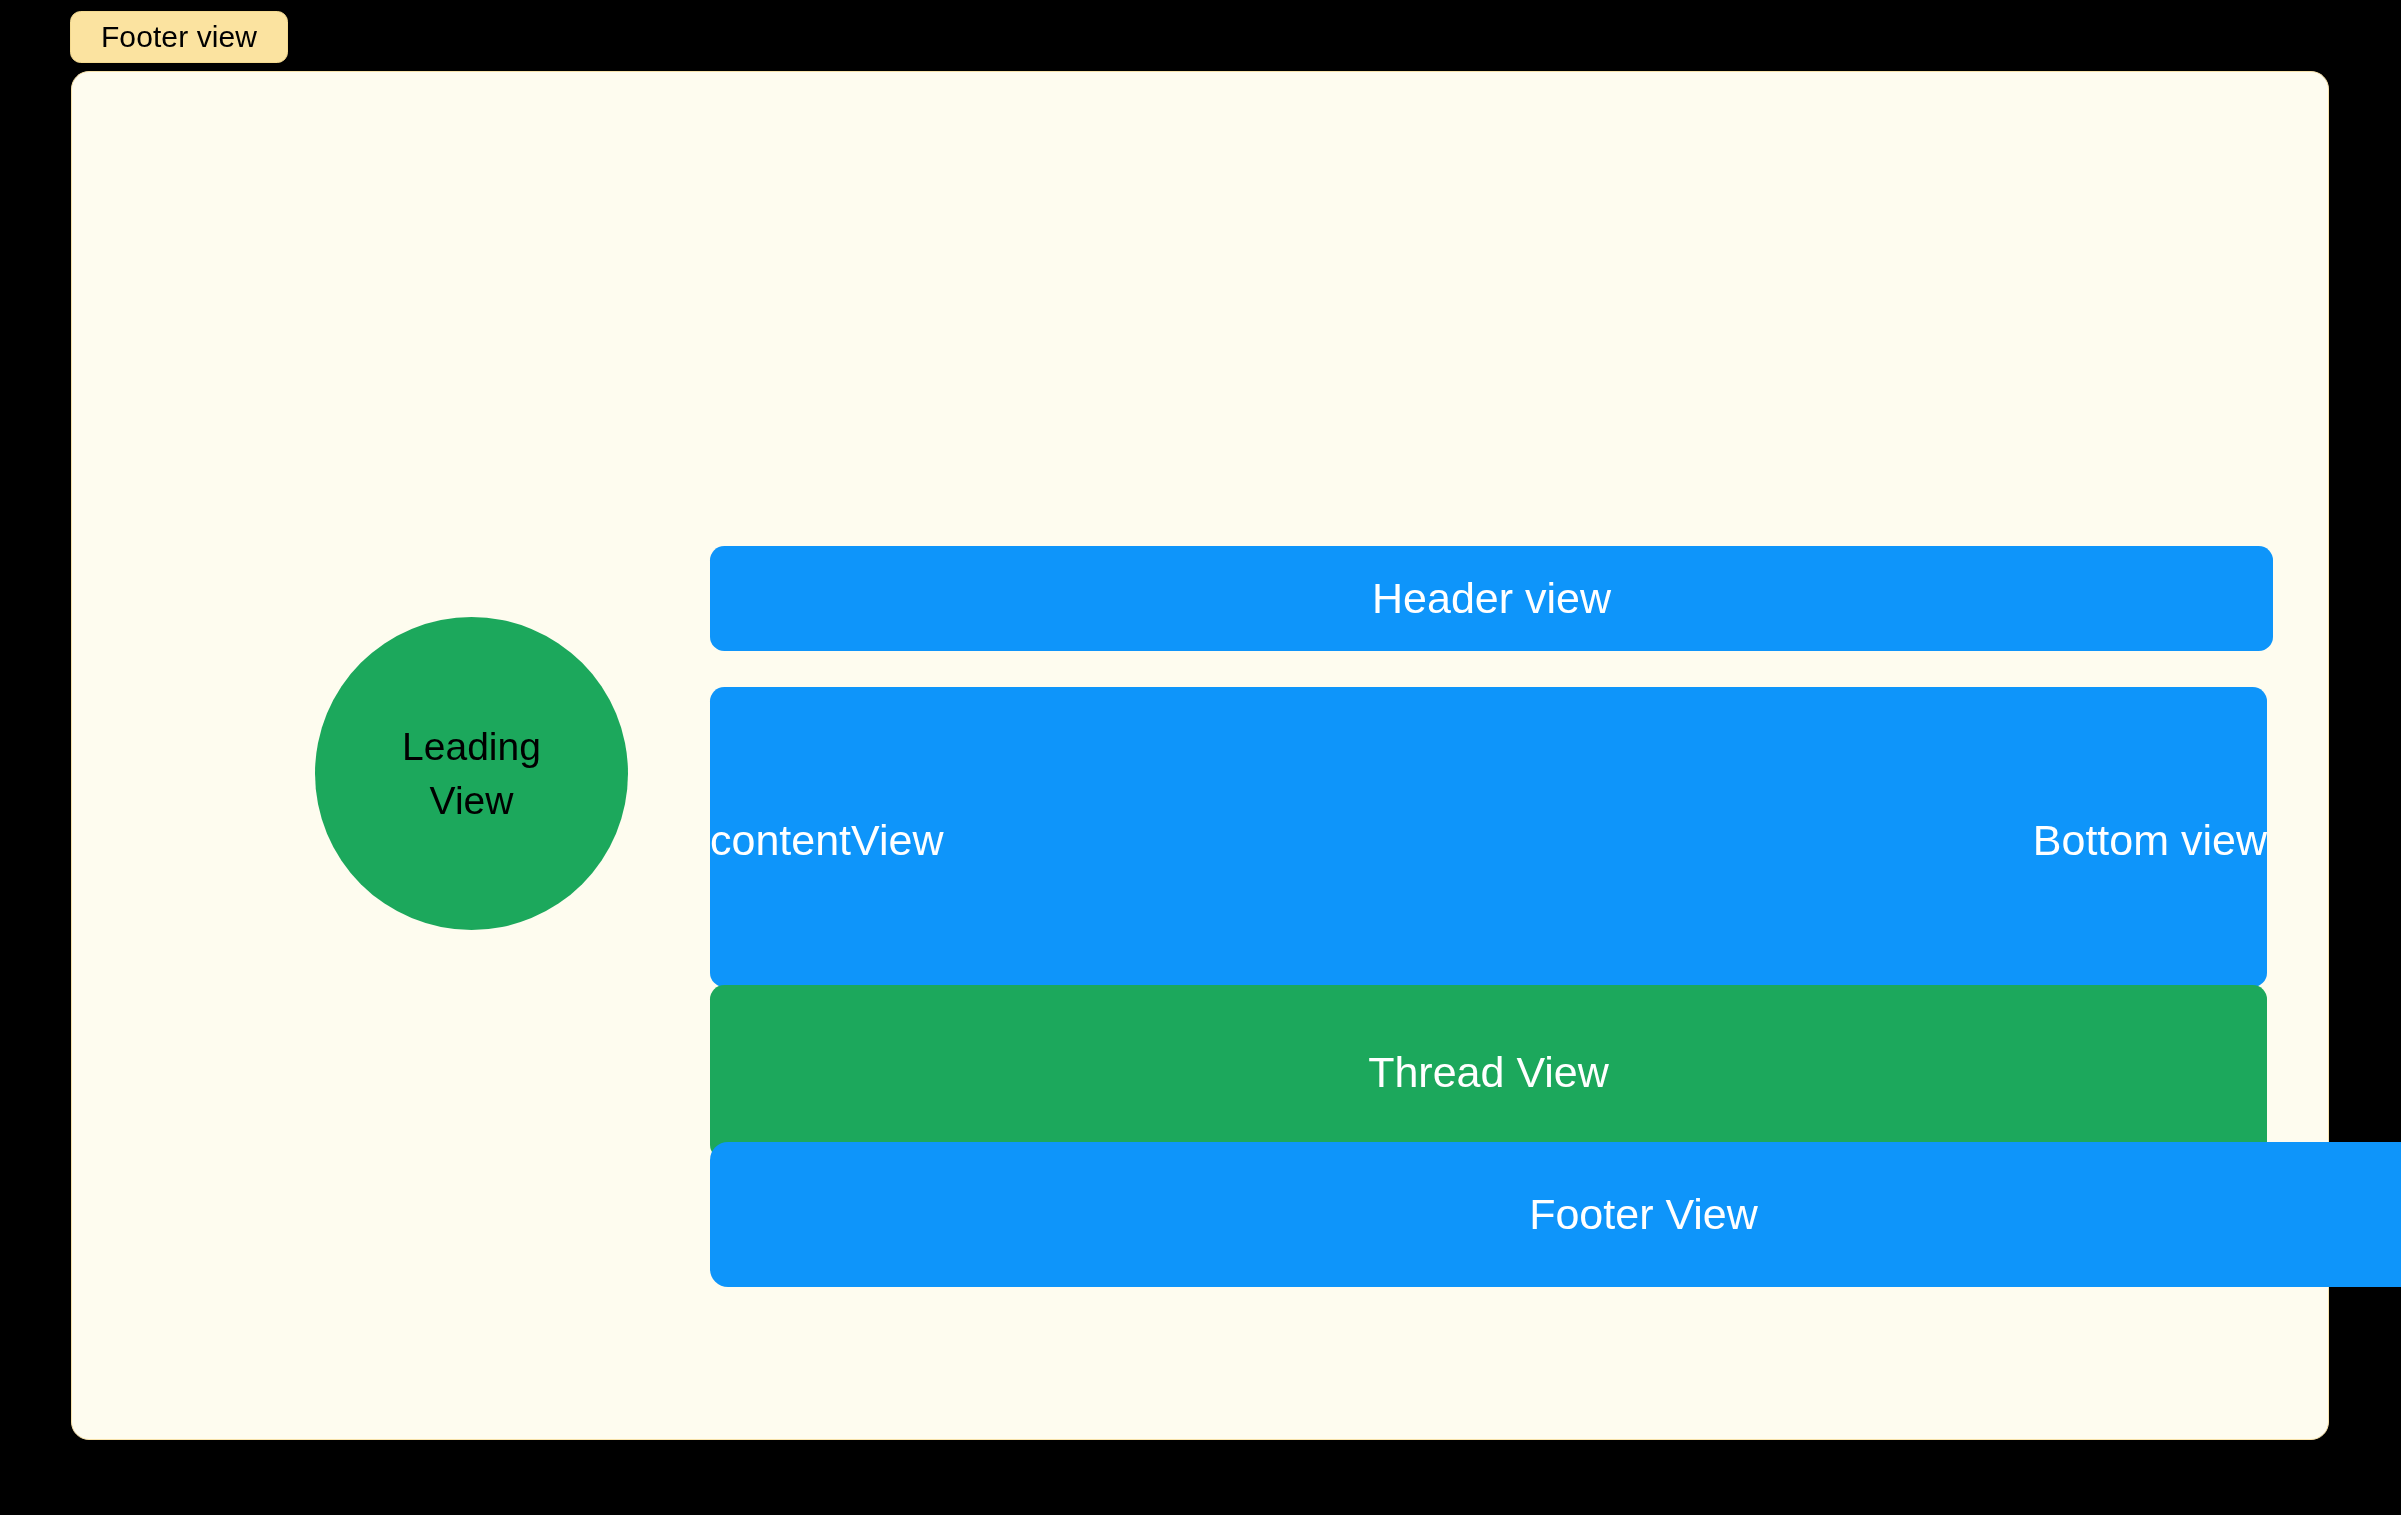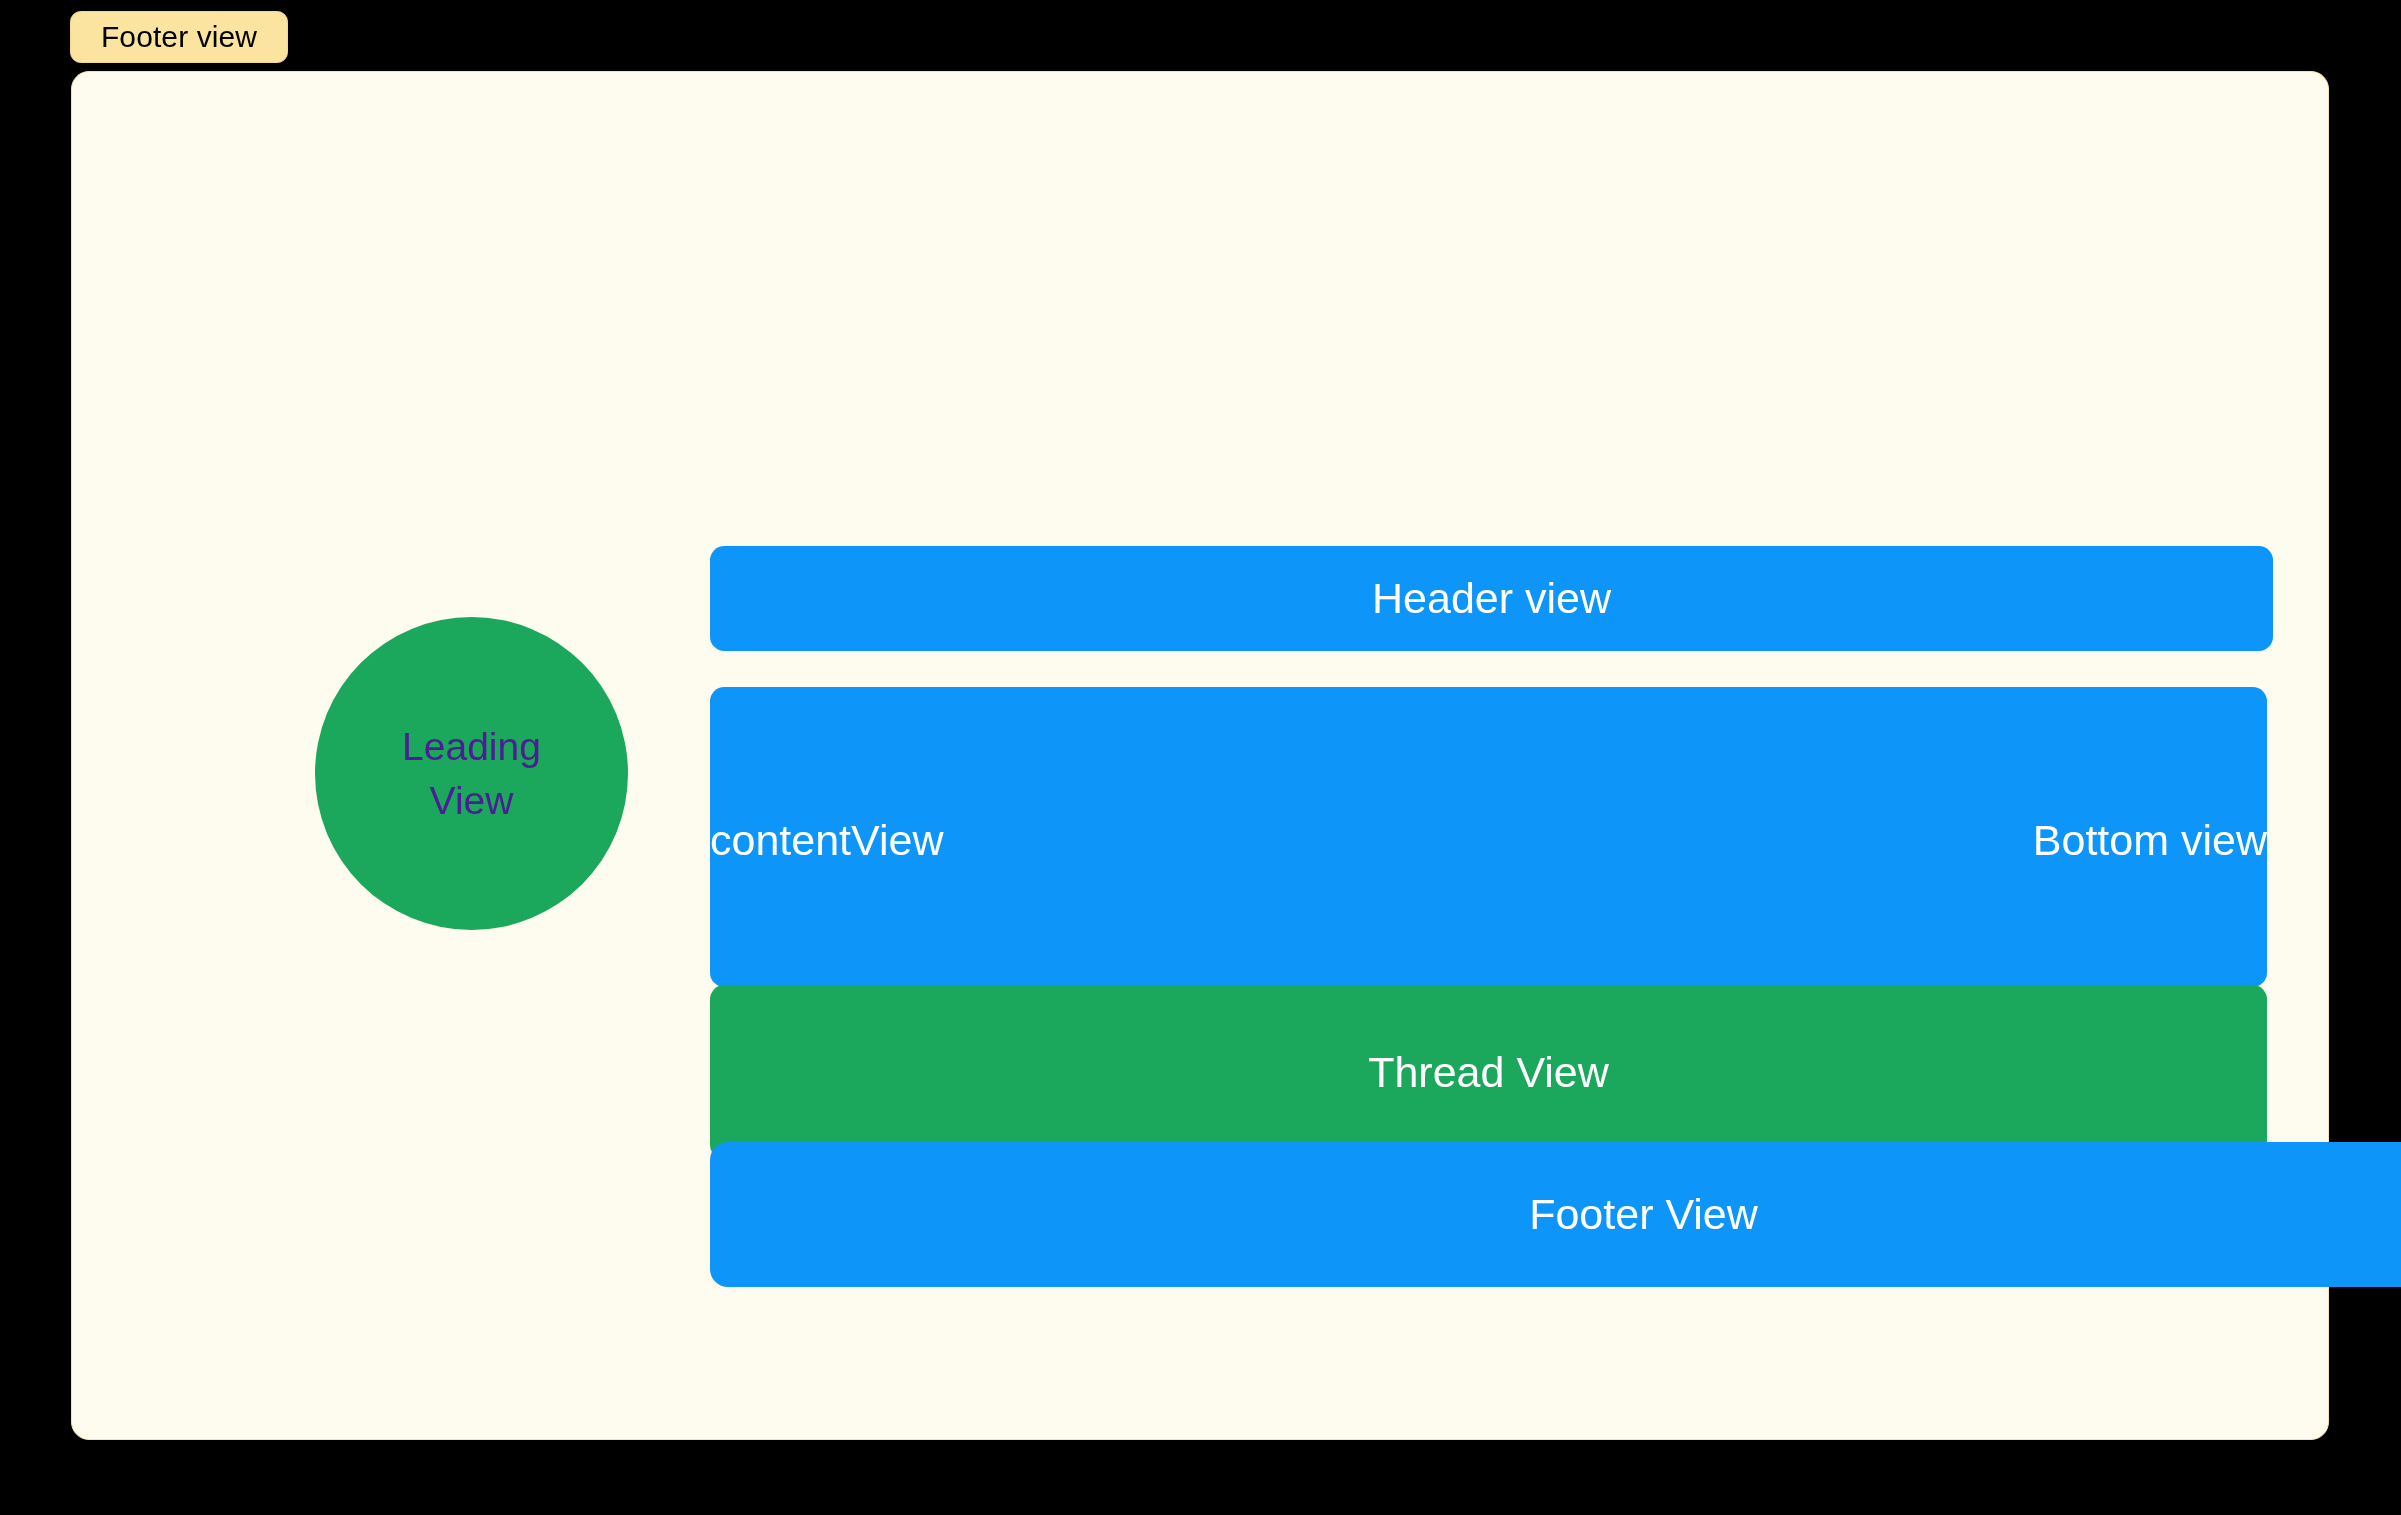--- a/index.html
+++ b/index.html
@@ -66,21 +66,21 @@
     left: 243px;
     top: 545px;
     width: 313px;
     height: 313px;
     border-radius: 50%;
     background: #1CA85C;
     display: flex;
     flex-direction: column;
     align-items: center;
     justify-content: center;
-    color: #4c1d95;
+    color: #000000;
     font-size: 39px;
     line-height: 1.38;
     text-align: center;
     user-select: none;
   }
   .leading-view .line { display: block; }
 
   
   .bar {
     position: absolute;

